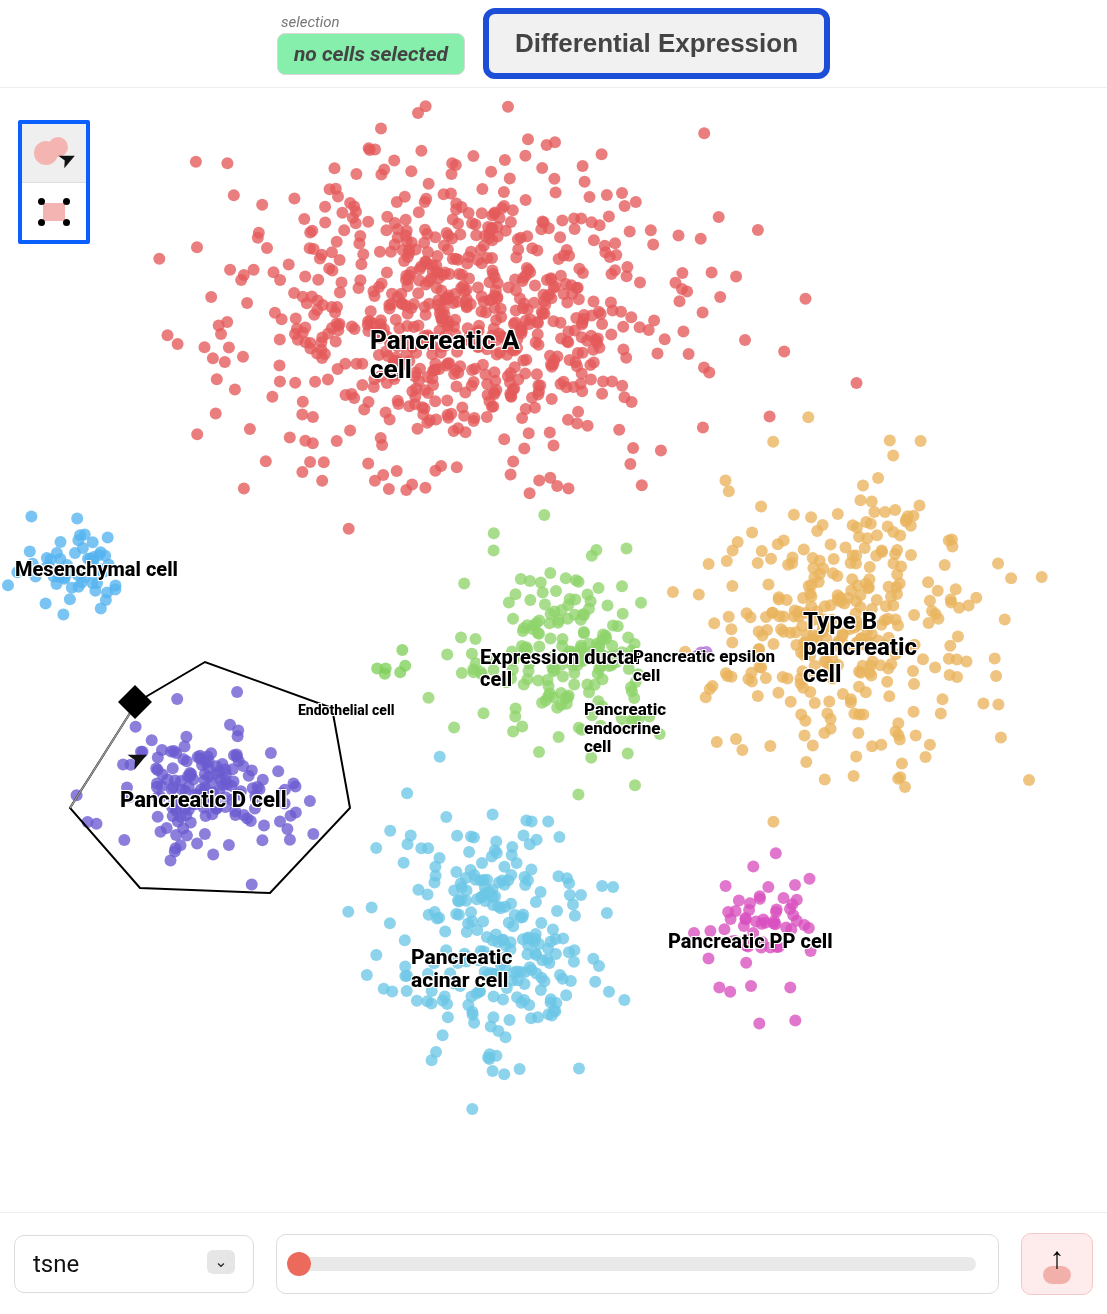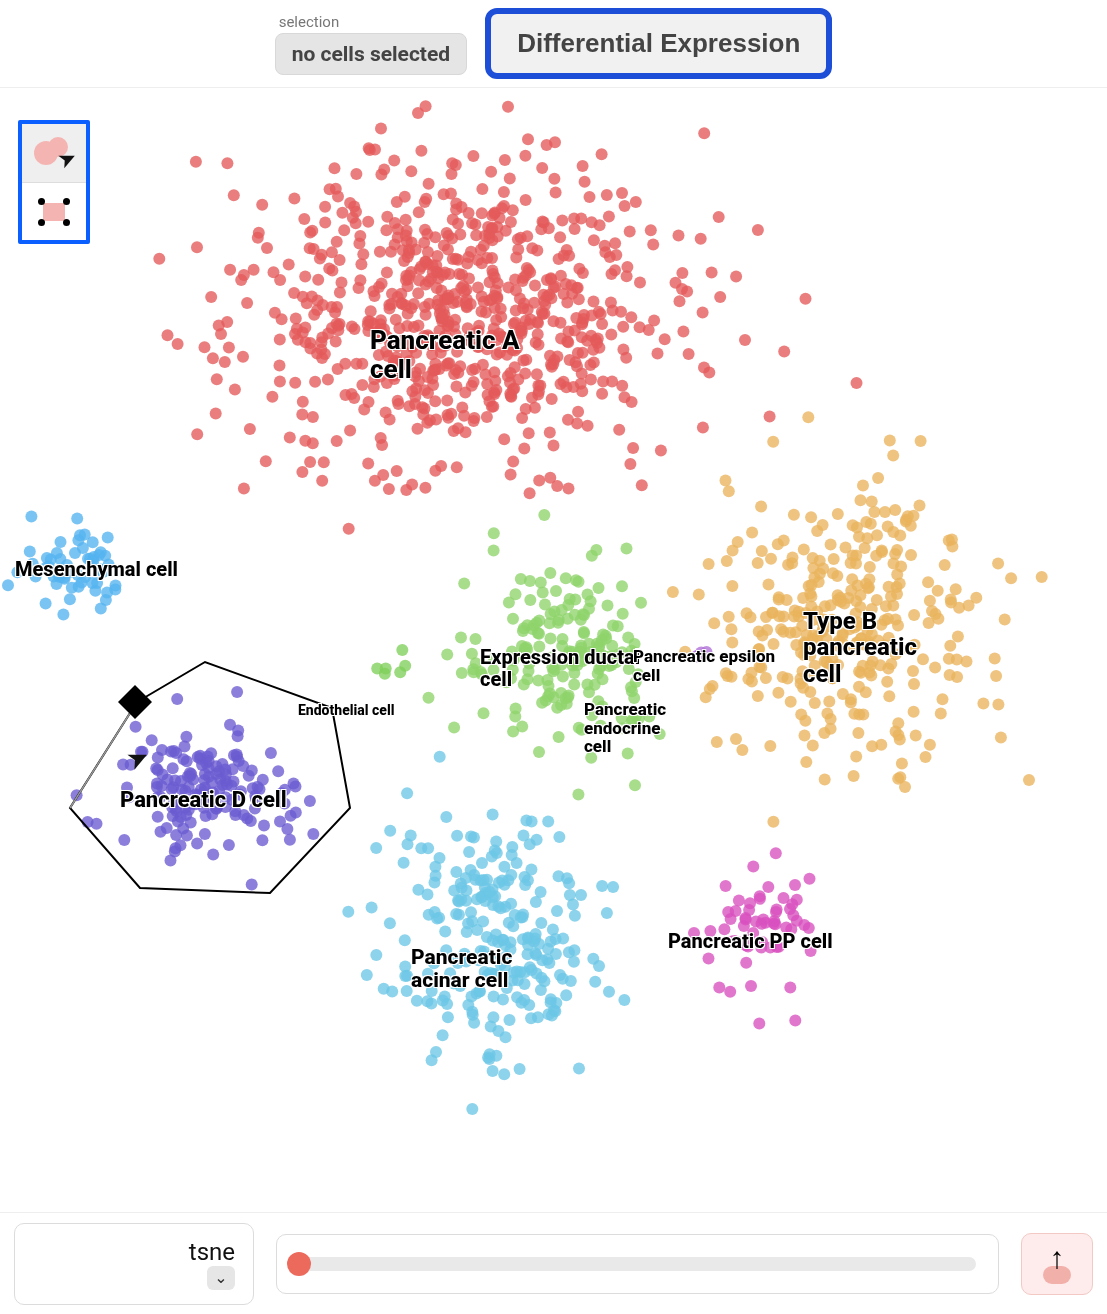--- a/index.html
+++ b/index.html
@@ -24,35 +24,36 @@
     height: 88px;
     display: flex;
     justify-content: center;
     align-items: center;
     gap: 18px;
     border-bottom: 1px solid #eee;
   }
   .sel-group {
     display: flex;
     flex-direction: column;
+    font-style: italic;
   }
   .sel-label {
     font-size: 15px;
     color: #777;
     margin-bottom: 2px;
     margin-left: 4px;
   }
   .sel-box {
     border: 1px solid #d8d8d8;
     border-radius: 8px;
     padding: 8px 16px;
     font-size: 21px;
     font-weight: 700;
     color: #444;
-    background: #e5e5e5;
+    background: #86efac;
   }
   .de-btn {
     border: 6px solid #1d4ed8;
     border-radius: 12px;
     padding: 14px 26px;
     font-size: 26px;
     font-weight: 700;
     color: #444;
     background: #f1f1f1;
     cursor: pointer;
@@ -174,23 +175,22 @@
   .embed-select {
     position: relative;
     width: 240px;
     border: 1px solid #dcdcdc;
     border-radius: 10px;
     padding: 14px 18px;
     font-size: 24px;
     background: #fff;
     cursor: pointer;
     display: flex;
-    align-items: flex-end;
+    align-items: flex-start;
     justify-content: space-between;
-    flex-direction: column;
   }
   .embed-select .chev {
     width: 28px; height: 24px;
     background: #e6e6e6;
     border-radius: 6px;
     display: flex; align-items: center; justify-content: center;
     font-size: 16px;
     color: #333;
   }
   .slider-wrap {

